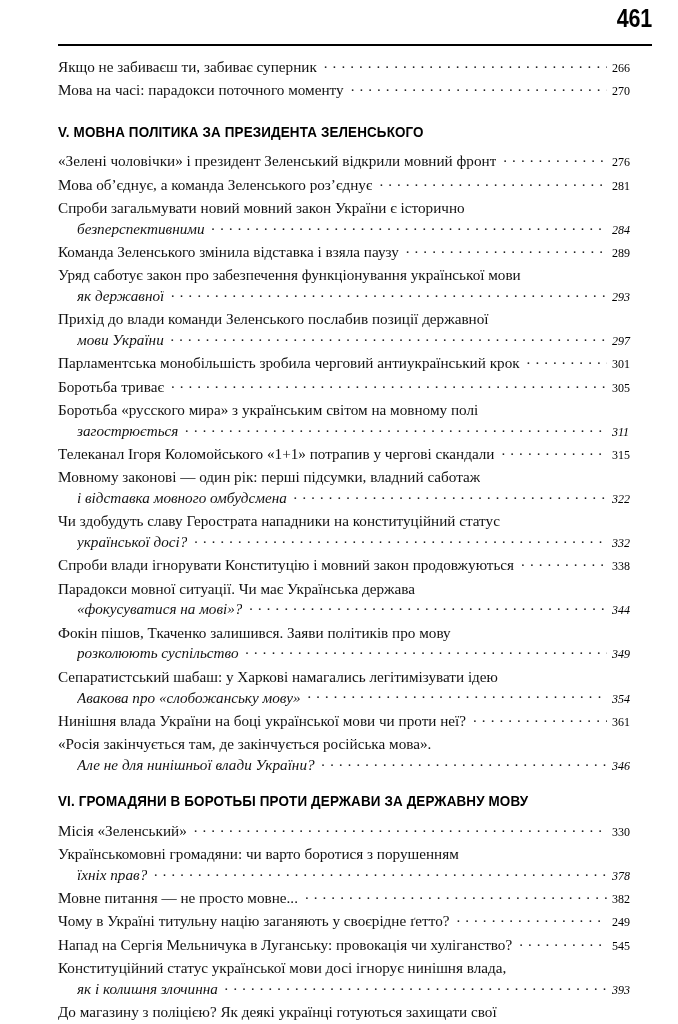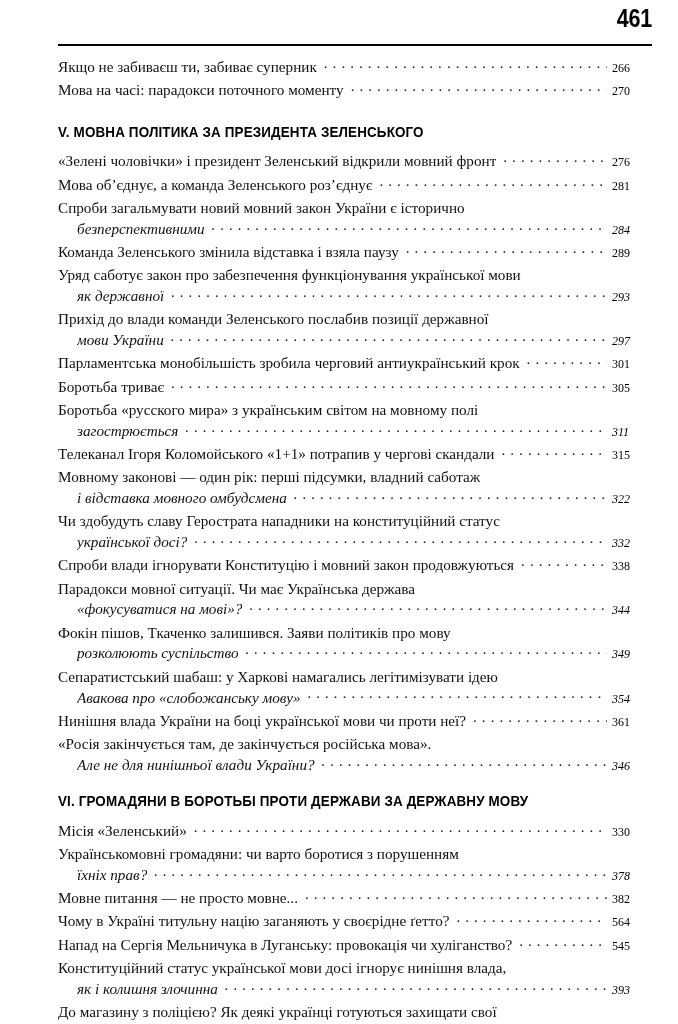--- a/index.html
+++ b/index.html
@@ -352,21 +352,21 @@
         <div class="entry-line">
           <span class="entry-text">Мовне питання — не просто мовне...</span>
           <span class="leader"></span>
           <span class="pageno">382</span>
         </div>
       </div>
       <div class="entry">
         <div class="entry-line">
           <span class="entry-text">Чому в Україні титульну націю заганяють у своєрідне ґетто?</span>
           <span class="leader"></span>
-          <span class="pageno">564</span>
+          <span class="pageno">249</span>
         </div>
       </div>
       <div class="entry">
         <div class="entry-line">
           <span class="entry-text">Напад на Сергія Мельничука в Луганську: провокація чи хуліганство?</span>
           <span class="leader"></span>
           <span class="pageno">545</span>
         </div>
       </div>
       <div class="entry">

